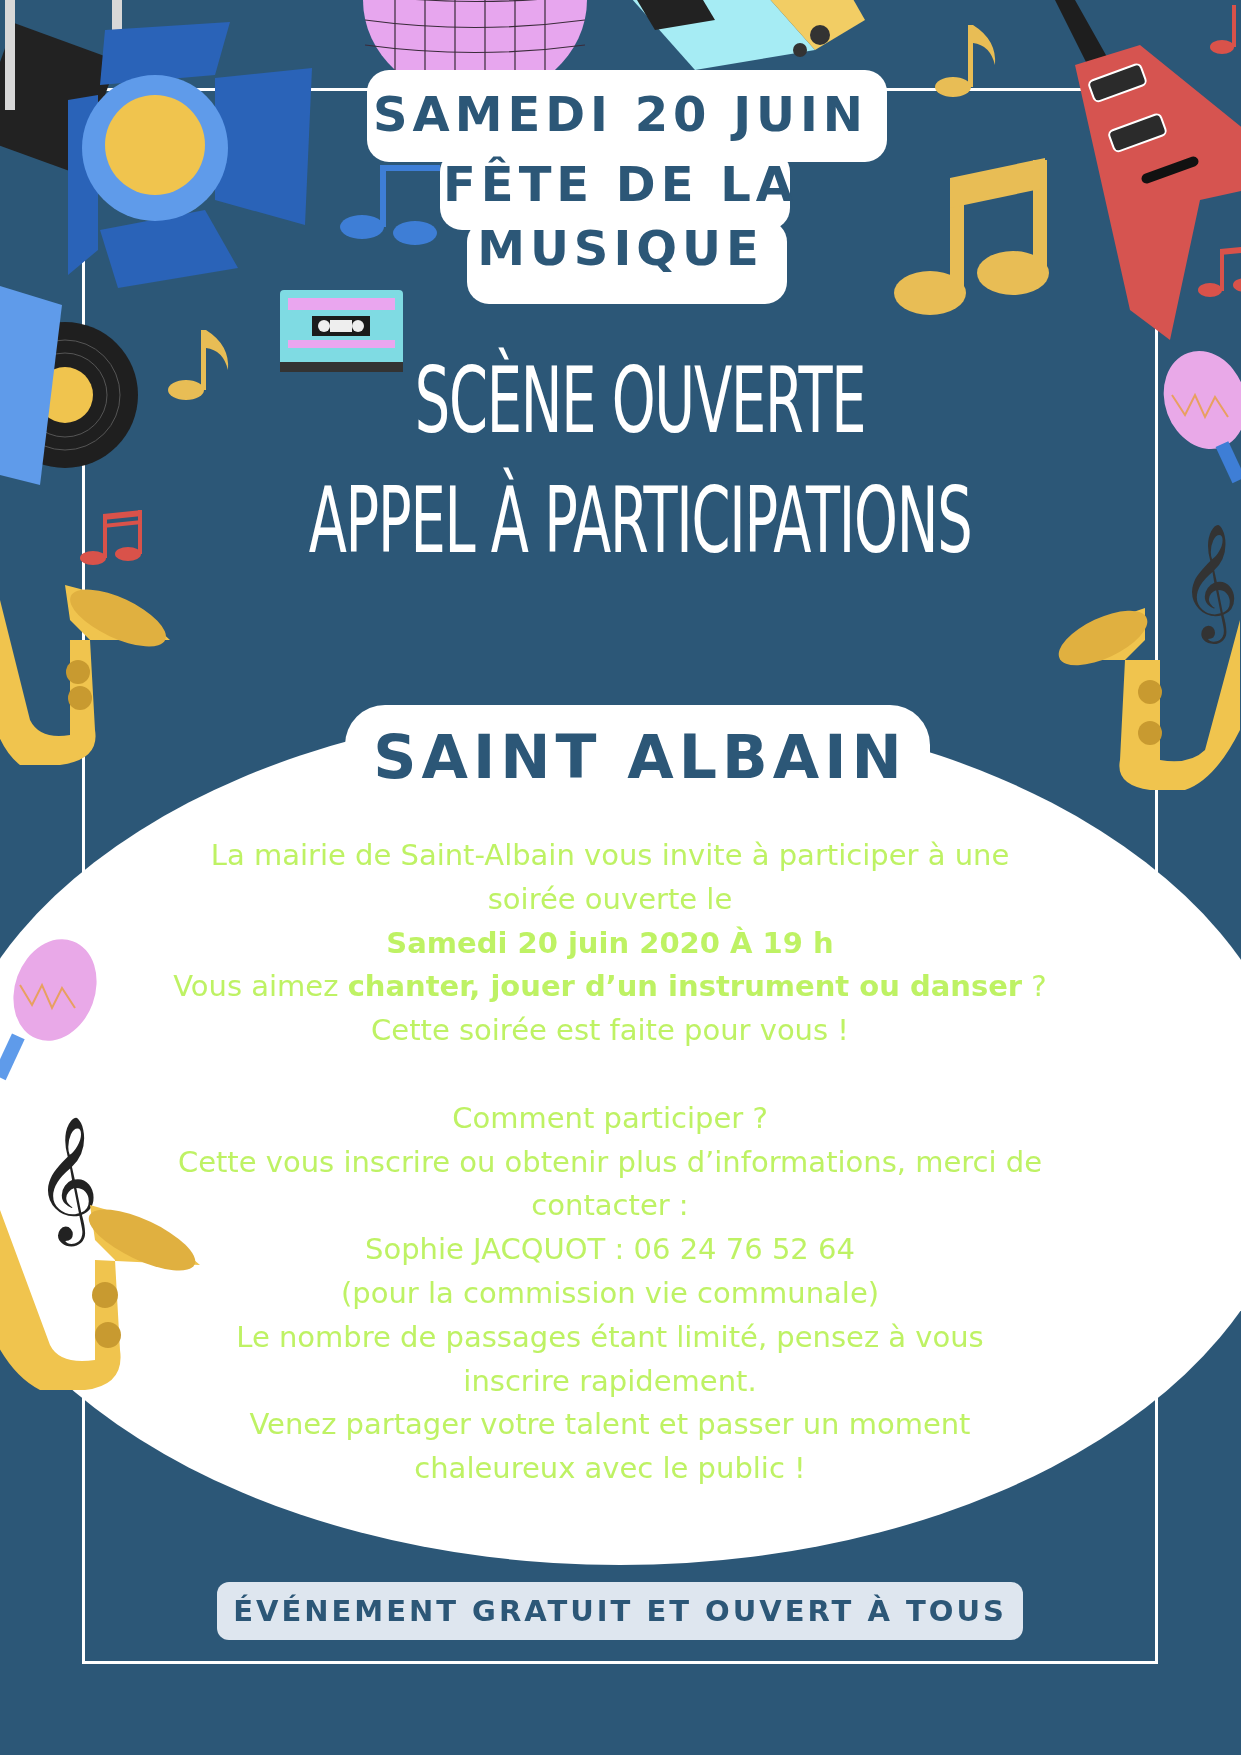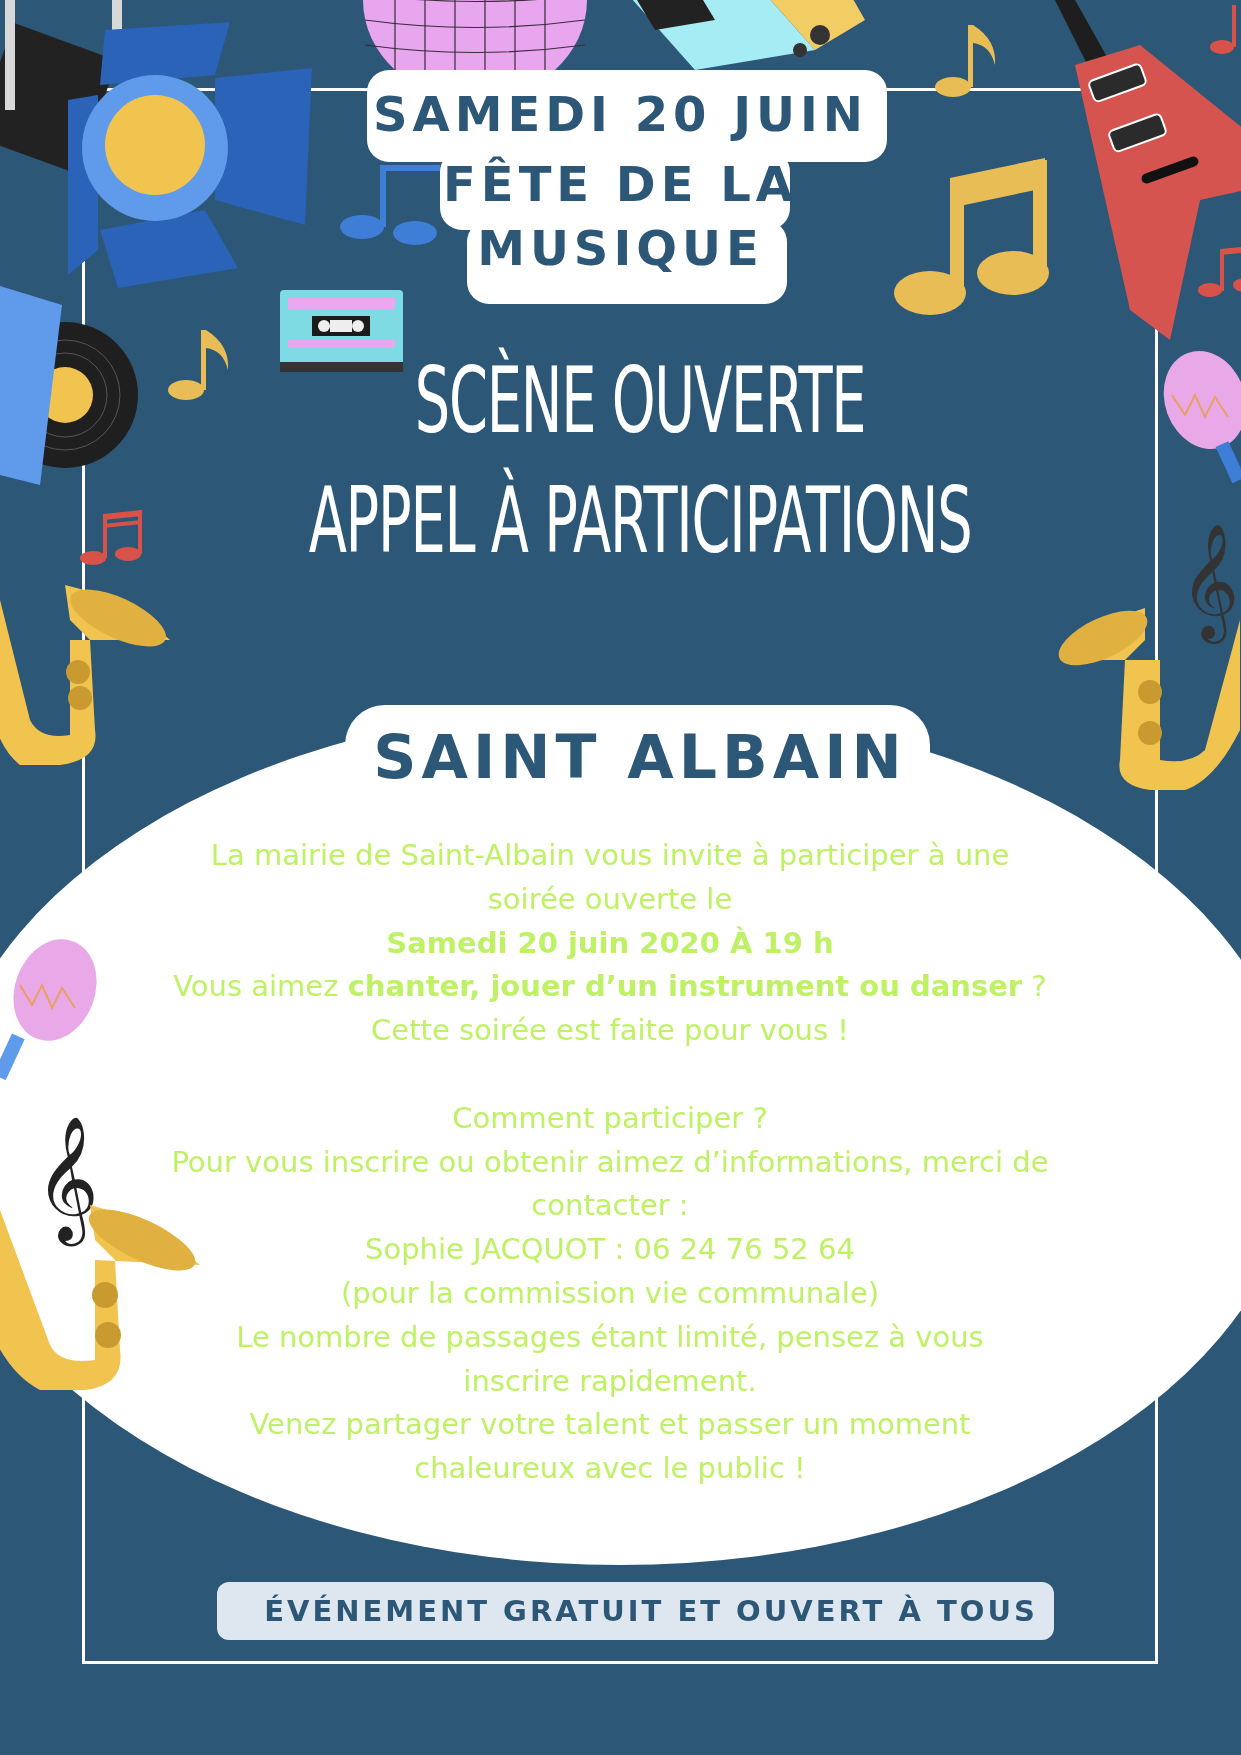--- a/index.html
+++ b/index.html
@@ -24,21 +24,21 @@
   .saint { position:absolute; left:0; top:722px; width:1280px; text-align:center; font-weight:bold;
            font-size:60px; letter-spacing:5px; color:#2c5777; }
 
   .body-text { position:absolute; left:100px; width:1020px; top:834px; text-align:center;
                font-size:29px; line-height:43.8px; color:#bef264; font-family:"DejaVu Sans", sans-serif; }
   .body-text .ln { display:block; height:43.8px; white-space:nowrap; }
   .body-text b { font-weight:bold; }
 
   .badge { position:absolute; left:217px; top:1582px; width:806px; height:58px; background:#dee6ef;
            border-radius:12px; text-align:center; line-height:58px; font-weight:bold; font-size:29px;
-           letter-spacing:3px; color:#2c5777;padding-left:31px; }
+           letter-spacing:3px; color:#2c5777; }
 
   svg { position:absolute; overflow:visible; }
 </style>
 </head>
 <body>
 
 <div class="abs frame"></div>
 
 <svg style="left:0;top:0" width="320" height="300">
   <rect x="-10" y="40" width="110" height="120" fill="#222" transform="rotate(20 50 100)"></rect>
@@ -201,21 +201,21 @@
 <div class="saint">SAINT ALBAIN</div>
 
 <div class="body-text">
   <span class="ln">La mairie de Saint-Albain vous invite à participer à une</span>
   <span class="ln">soirée ouverte le</span>
   <span class="ln"><b>Samedi 20 juin 2020 À 19 h</b></span>
   <span class="ln"><span>Vous aimez </span><b>chanter, jouer d’un instrument ou danser</b><span> ?</span></span>
   <span class="ln">Cette soirée est faite pour vous !</span>
   <span class="ln"></span>
   <span class="ln">Comment participer ?</span>
-  <span class="ln">Pour vous inscrire ou obtenir aimez d’informations, merci de</span>
+  <span class="ln">Cette vous inscrire ou obtenir plus d’informations, merci de</span>
   <span class="ln">contacter :</span>
   <span class="ln">Sophie JACQUOT : 06 24 76 52 64</span>
   <span class="ln">(pour la commission vie communale)</span>
   <span class="ln">Le nombre de passages étant limité, pensez à vous</span>
   <span class="ln">inscrire rapidement.</span>
   <span class="ln">Venez partager votre talent et passer un moment</span>
   <span class="ln">chaleureux avec le public !</span>
 </div>
 
 <div class="badge">ÉVÉNEMENT GRATUIT ET OUVERT À TOUS</div>

